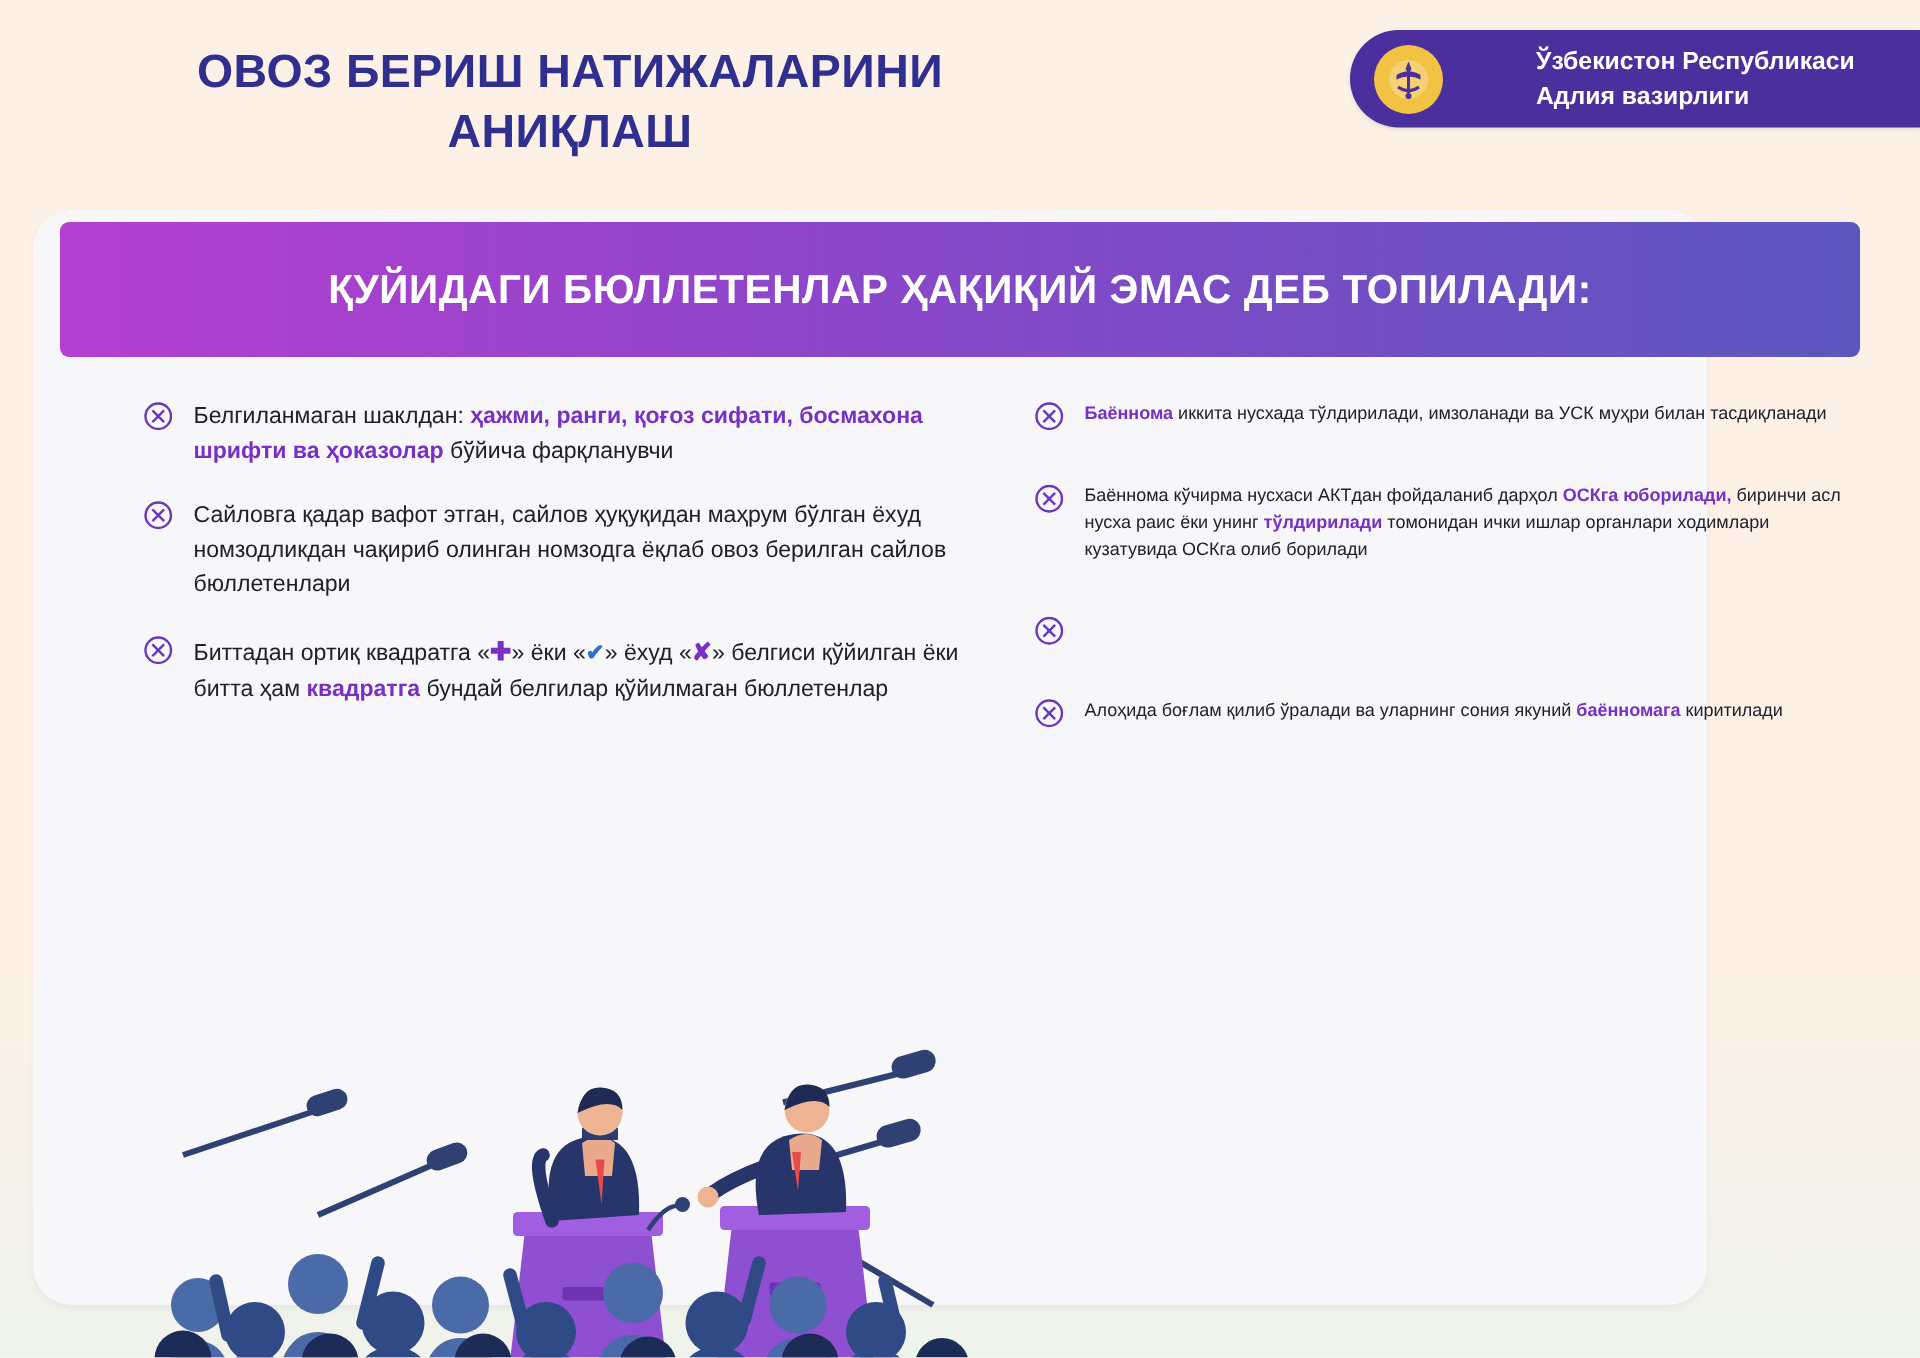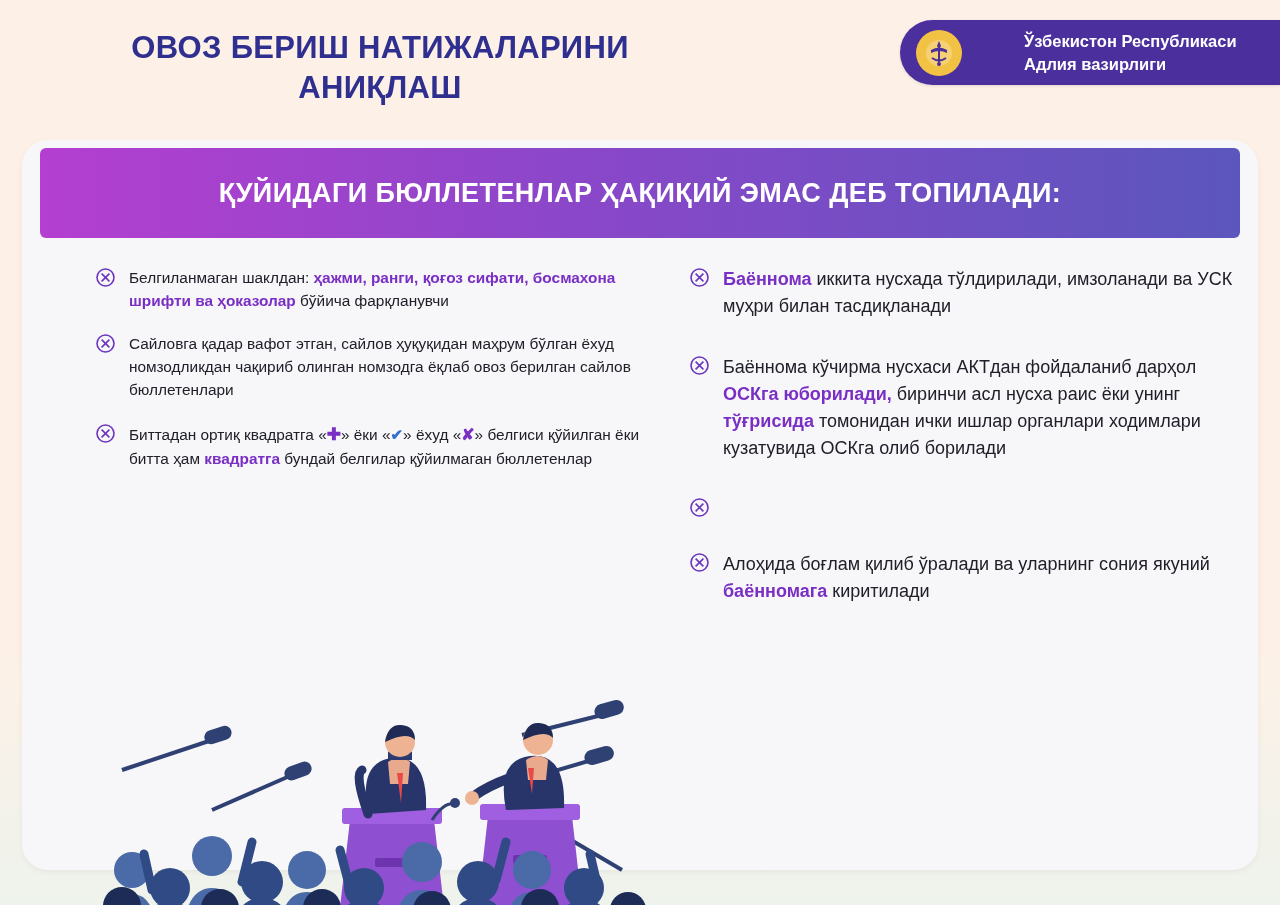--- a/index.html
+++ b/index.html
@@ -61,21 +61,21 @@
     color: #ffffff;
     font-size: 16.5px;
     font-weight: bold;
     line-height: 1.35;
   }
 
   
   .card {
     position: absolute;
     left: 22px; top: 140px;
-    width: 1236px; height: 730px;
+    width: 1116px; height: 730px;
     background: #f7f7f9;
     border-radius: 26px;
     box-shadow: 0 2px 6px rgba(0,0,0,0.05);
   }
   .banner {
     position: absolute;
     left: 18px; top: 8px;
     width: 1200px; height: 90px;
     background: linear-gradient(90deg, #b43fd0 0%, #8a47c9 45%, #5b56bd 100%);
     border-radius: 6px;
@@ -112,21 +112,21 @@
   }
   .bullet svg { display: block; }
   .item-text {
     font-size: 15.4px;
     line-height: 1.5;
     color: #20202a;
   }
   .item-text b { color: #7a2fc4; }
 
   .right .item { margin-bottom: 34px; }
-  .right .item-text { font-size: 18px; }
+  .right .item-text { font-size: 12px; }
 
   .mark-plus { color: #7a2fc4; font-weight: bold; font-size: 17px; }
   .mark-check { color: #2f6fd0; font-weight: bold; font-size: 15px; }
   .mark-x { color: #7a2fc4; font-weight: bold; font-size: 16px; }
 
   
   .illus {
     position: absolute;
     left: 70px; top: 430px;
     width: 570px; height: 420px;
@@ -210,21 +210,21 @@
           <div class="item-text"><b>Баённома</b> иккита нусхада тўлдирилади, имзоланади ва УСК муҳри билан тасдиқланади</div>
         </div>
         <div class="item">
           <span class="bullet">
             <svg width="19" height="19" viewBox="0 0 19 19">
               <circle cx="9.5" cy="9.5" r="8.5" fill="none" stroke="#6a35bf" stroke-width="1.6"></circle>
               <line x1="5.6" y1="5.6" x2="13.4" y2="13.4" stroke="#6a35bf" stroke-width="1.6"></line>
               <line x1="13.4" y1="5.6" x2="5.6" y2="13.4" stroke="#6a35bf" stroke-width="1.6"></line>
             </svg>
           </span>
-          <div class="item-text">Баённома кўчирма нусхаси АКТдан фойдаланиб дарҳол <b>ОСКга юборилади,</b> биринчи  асл нусха раис ёки унинг <b>тўғрисида</b> томонидан ички ишлар органлари ходимлари  кузатувида ОСКга олиб борилади</div>
+          <div class="item-text">Баённома кўчирма нусхаси АКТдан фойдаланиб дарҳол <b>ОСКга юборилади,</b> биринчи  асл нусха раис ёки унинг <b>тўлдирилади</b> томонидан ички ишлар органлари ходимлари  кузатувида ОСКга олиб борилади</div>
         </div>
         <div class="item">
           <span class="bullet">
             <svg width="19" height="19" viewBox="0 0 19 19">
               <circle cx="9.5" cy="9.5" r="8.5" fill="none" stroke="#6a35bf" stroke-width="1.6"></circle>
               <line x1="5.6" y1="5.6" x2="13.4" y2="13.4" stroke="#6a35bf" stroke-width="1.6"></line>
               <line x1="13.4" y1="5.6" x2="5.6" y2="13.4" stroke="#6a35bf" stroke-width="1.6"></line>
             </svg>
           </span>
         </div>

